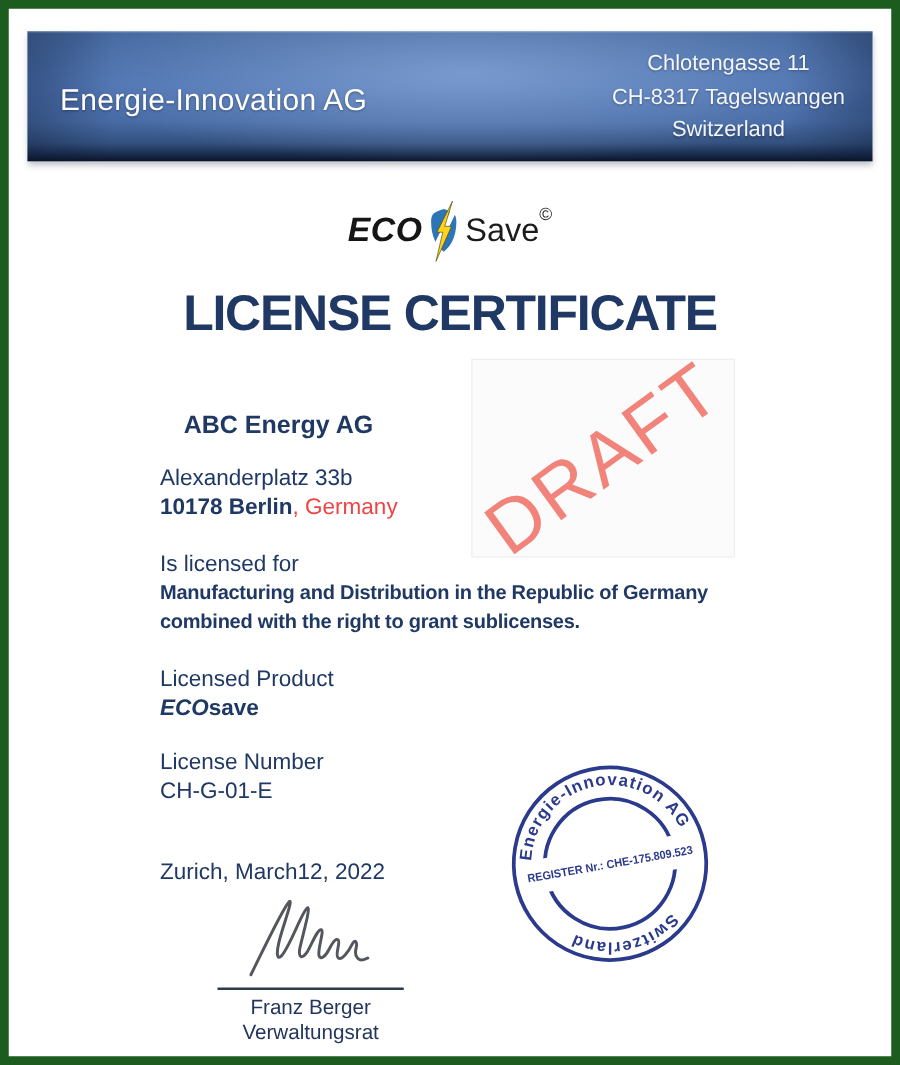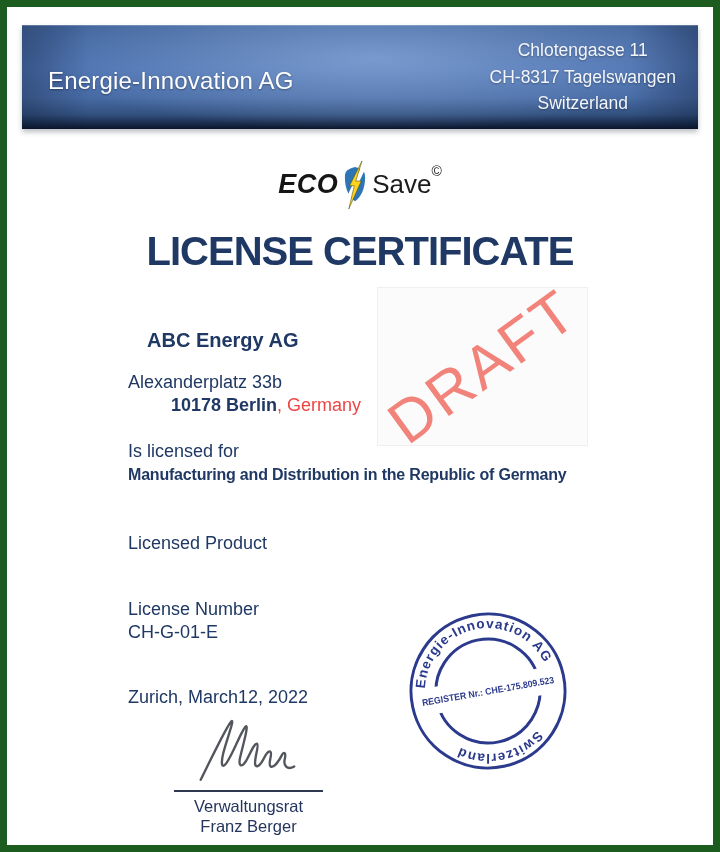--- a/index.html
+++ b/index.html
@@ -46,21 +46,21 @@
     position:absolute; left:0; top:229px; width:100%;
     text-align:center; color:#1F3864; font-size:40px; letter-spacing:-1px;
     white-space:nowrap;
   }
   .title .w1 { font-weight:bold; }
   .title .w2 { font-weight:bold; }
   
   .body-text { position:absolute; left:128px; color:#1F3864; }
   .licensee-name { top:329px; font-size:20px; font-weight:bold;margin-left:19px; }
   .licensee-addr { top:371px; font-size:18px; line-height:23px; }
-  .addr-city { font-weight:bold;margin-left:43px; }
+  .addr-city { font-weight:bold; }
   .addr-country { color:#ef4444; }
   .license-grant { top:440px; font-size:18px; line-height:23px; }
   .license-grant .bold-line { font-weight:bold; font-size:16px; letter-spacing:-0.2px; }
   .product-block { top:532px; font-size:18px; line-height:23px; }
   .product-name { font-weight:bold; }
   .product-name .eco { font-style:italic; }
   .number-block { top:598px; font-size:18px; line-height:23px; }
   .issue-line { top:687px; font-size:18px; }
   
   .watermark-box {
@@ -121,24 +121,26 @@
 
   <div class="body-text licensee-name">ABC Energy AG</div>
   <div class="body-text licensee-addr">
     <div>Alexanderplatz 33b</div>
     <div><span class="addr-city">10178 Berlin</span><span class="addr-country">, Germany</span></div>
   </div>
 
   <div class="body-text license-grant">
     <div>Is licensed for</div>
     <div class="bold-line">Manufacturing and Distribution in the Republic of Germany</div>
+    <div class="bold-line">combined with the right to grant sublicenses.</div>
   </div>
 
   <div class="body-text product-block">
     <div>Licensed Product</div>
+    <div class="product-name"><span class="eco">ECO</span><span>save</span></div>
   </div>
 
   <div class="body-text number-block">
     <div>License Number</div>
     <div>CH-G-01-E</div>
   </div>
 
   <div class="body-text issue-line">Zurich, March12, 2022</div>
 
   <svg class="stamp" viewBox="0 0 200 200">
@@ -157,18 +159,18 @@
         <textPath href="#stampRingPath" startOffset="75%" text-anchor="middle">Switzerland</textPath>
       </text>
     </g>
   </svg>
 
   <svg class="signature-scribble" viewBox="0 0 110 72">
     <path d="M8 64 C16 48 34 10 38 7 C41 5 33 26 30 38 C28 46 28 52 31 50 C37 46 48 14 52 12 C55 11 48 34 46 44 C45 51 48 52 52 46 C56 39 60 28 63 29 C65 30 60 44 61 49 C62 53 66 50 69 44 C71 40 74 35 76 37 C78 39 73 49 76 51 C79 53 84 46 87 40 C89 36 91 38 90 43 C88 50 92 55 99 51" fill="none" stroke="#53565c" stroke-width="2.3" stroke-linecap="round"></path>
   </svg>
   <div class="signature-line"></div>
   <div class="signatory-block">
+    <div>Franz Berger</div>
     <div>Verwaltungsrat</div>
-    <div>Franz Berger</div>
   </div>
 
   <div class="border-frame"></div>
 </div>
 
 </body></html>

